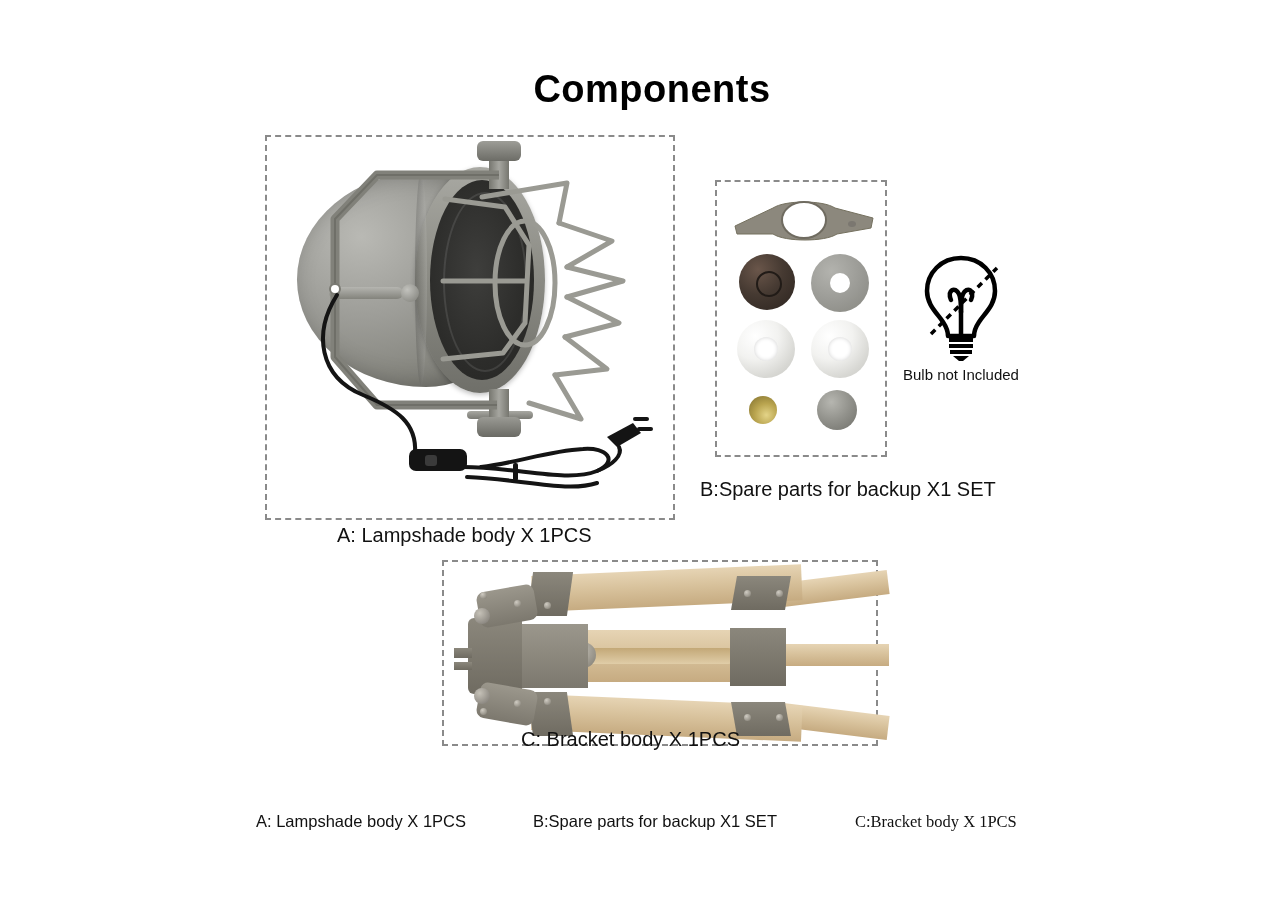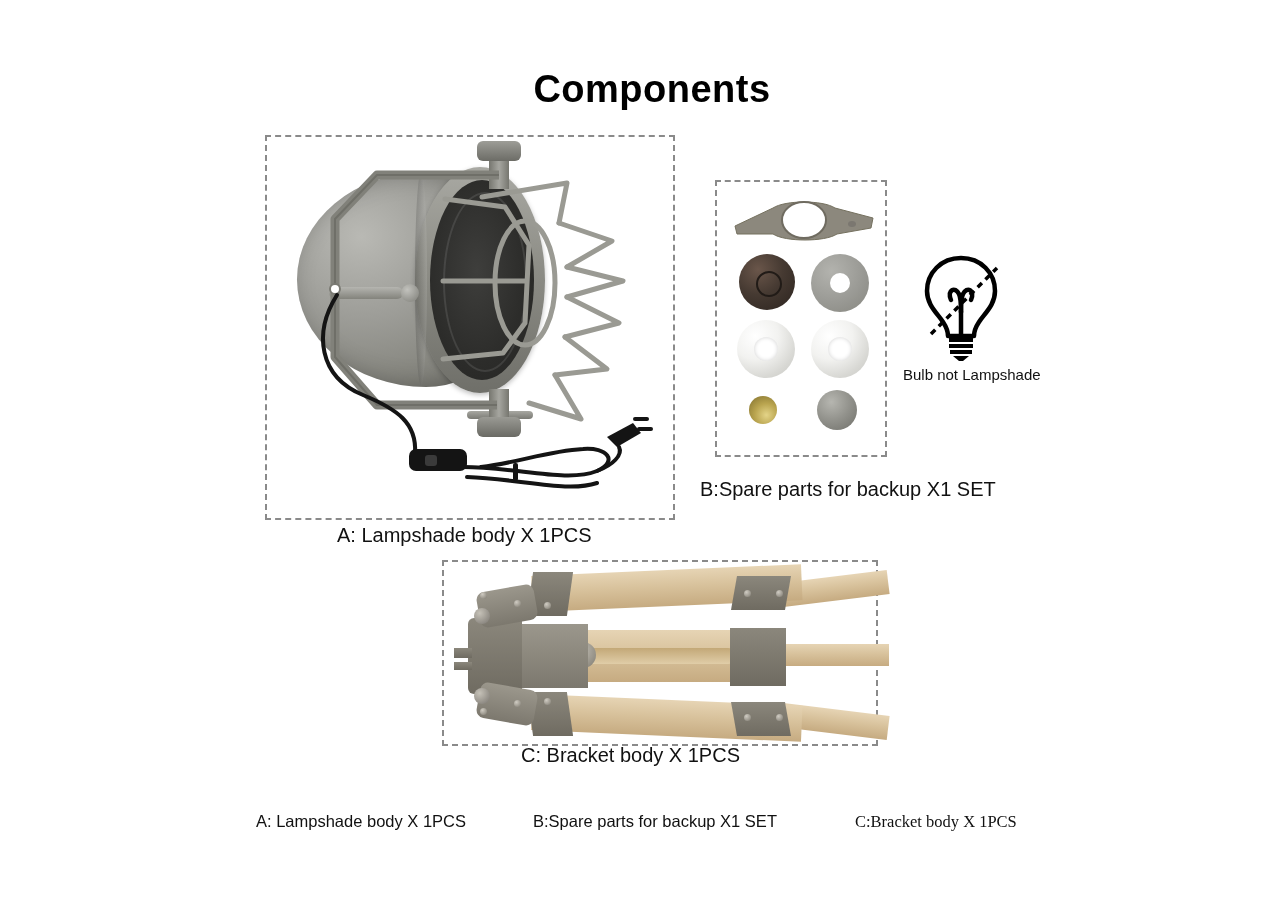--- a/index.html
+++ b/index.html
@@ -354,21 +354,21 @@
     </g>
     <g fill="none" stroke="#000000" stroke-width="4">
       <path d="M 46 90 L 70 90"></path>
       <path d="M 46 96 L 70 96"></path>
       <path d="M 47 102 L 69 102"></path>
     </g>
     <path d="M 50 106 L 66 106 L 60 111 L 56 111 Z" fill="#000000"></path>
     <line x1="28" y1="84" x2="94" y2="18" stroke="#000000" stroke-width="3.5" stroke-dasharray="6 5"></line>
   </svg>
 </div>
-<div class="bulb-note">Bulb not Lampshade</div>
+<div class="bulb-note">Bulb not Included</div>
 
 <div class="panel" id="panel-c">
   <div class="br-stage">
 
     <div class="wood" style="left:330px; top:22px; width:115px; height:24px; transform:rotate(-7deg); transform-origin:left center;"></div>
     <div class="wood" style="left:330px; top:140px; width:115px; height:24px; transform:rotate(7deg); transform-origin:left center;"></div>
     <div class="wood" style="left:330px; top:82px; width:115px; height:22px;"></div>
 
     <div class="wood" style="left:88px; top:14px; width:270px; height:36px; transform:rotate(-2.5deg); transform-origin:left center;"></div>
 
@@ -405,19 +405,19 @@
     <div class="screw" style="left:70px; top:138px;"></div>
     <div class="screw" style="left:100px; top:40px;"></div>
     <div class="screw" style="left:100px; top:136px;"></div>
     <div class="screw" style="left:300px; top:28px;"></div>
     <div class="screw" style="left:332px; top:28px;"></div>
     <div class="screw" style="left:300px; top:152px;"></div>
     <div class="screw" style="left:332px; top:152px;"></div>
 
   </div>
 </div>
-<div class="caption" style="left:521px; top:744px;">C: Bracket body X 1PCS</div>
+<div class="caption" style="left:521px; top:728px;">C: Bracket body X 1PCS</div>
 
 <div class="legend-row">
   <div class="legend-item" style="left:256px;">A: Lampshade body X 1PCS</div>
   <div class="legend-item" style="left:533px;">B:Spare parts for backup X1 SET</div>
   <div class="legend-item" style="left:855px;font-family:Liberation Serif, serif;">C:Bracket body X 1PCS</div>
 </div>
 
 </body></html>

